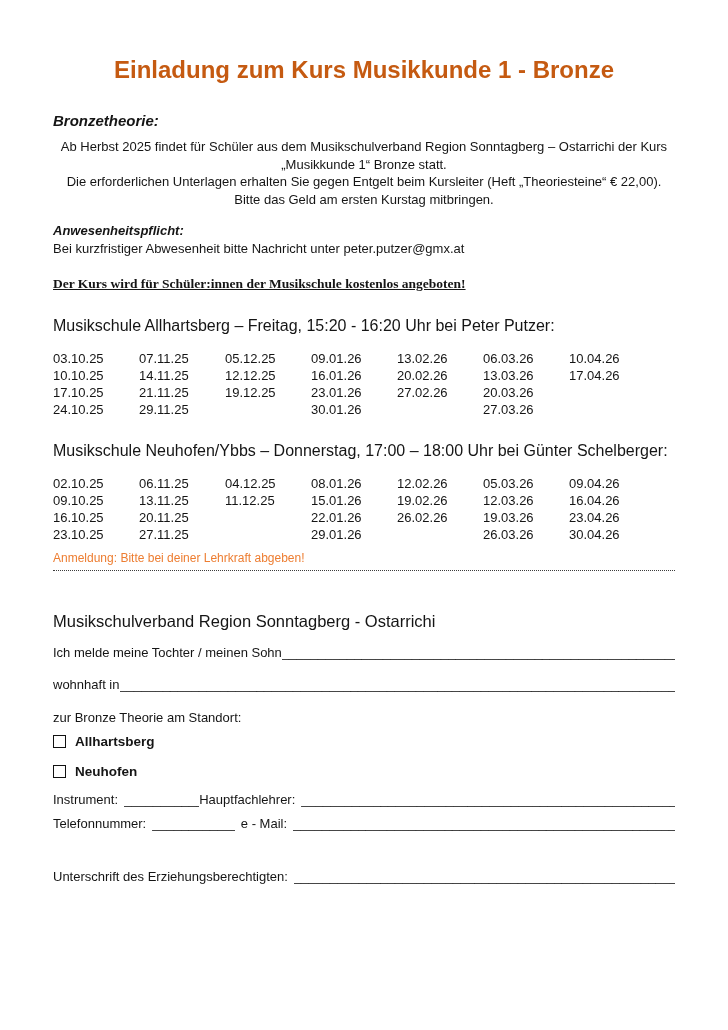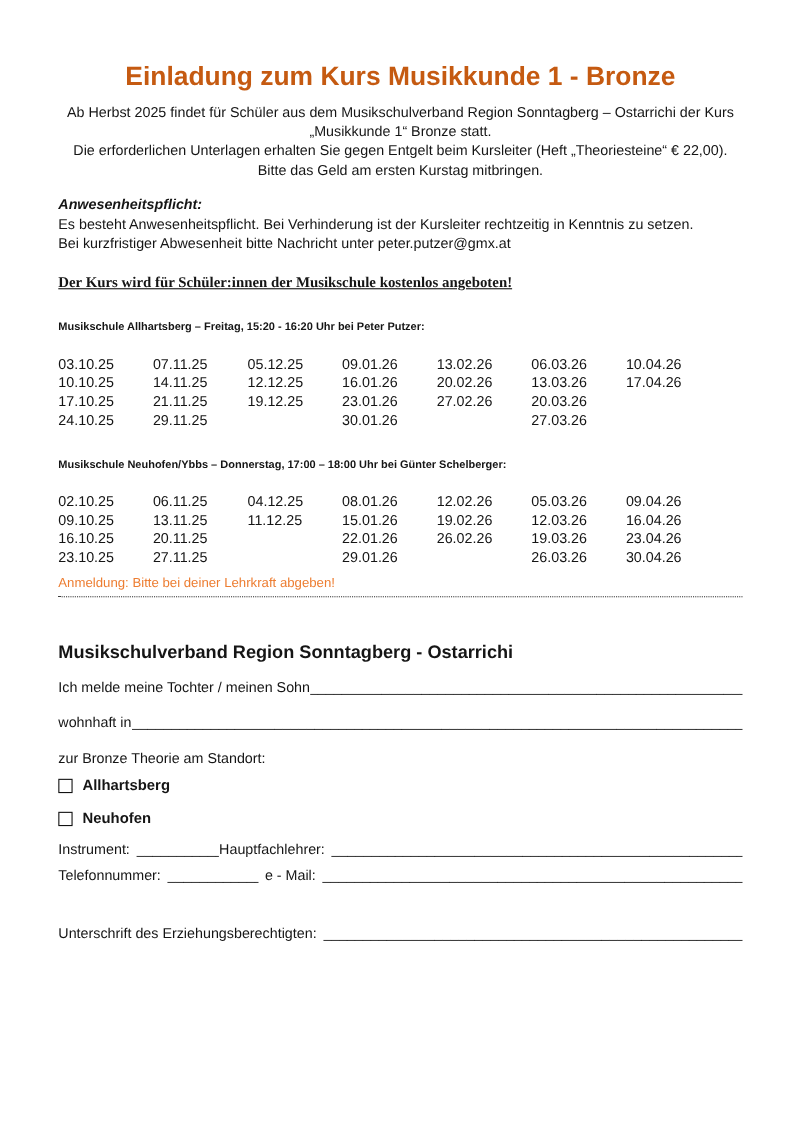--- a/index.html
+++ b/index.html
@@ -49,23 +49,23 @@
     font-size: 13.5px;
     line-height: 17.5px;
     font-weight: bold;
     text-decoration: underline;
     white-space: nowrap;
     font-family: Liberation Serif, serif;
   }
 
   .sched-heading {
     margin-top: 24px;
-    font-size: 10px;
+    font-size: 16px;
     line-height: 18px;
-    font-weight: bold;
+    font-weight: normal;
     white-space: nowrap;
   }
   .date-grid {
     margin-top: 15px;
     display: grid;
     grid-template-columns: repeat(6, 86px) 1fr;
     grid-auto-rows: 17px;
   }
   .date-cell { font-size: 13px; line-height: 17px; white-space: nowrap; }
 
@@ -76,21 +76,21 @@
     color: var(--note-orange, #ED7D31);
     border-bottom: 1px dotted #3c3c3c;
     padding-bottom: 4px;
     white-space: nowrap;
   }
 
   .form-heading {
     margin-top: 40px;
     font-size: 16.5px;
     line-height: 20px;
-    font-weight: bold;
+    font-weight: normal;
     white-space: nowrap;
   }
 
   .form-row {
     display: flex;
     align-items: flex-end;
     font-size: 13px;
     line-height: 20px;
     white-space: nowrap;
   }
@@ -131,30 +131,30 @@
     background: #fff;
   }
 </style>
 </head>
 <body>
 
 <div class="page">
 
   <h1 class="title">Einladung zum Kurs Musikkunde 1 - Bronze</h1>
 
+  <div class="bronze-heading">Bronzetheorie:</div>
   <div class="intro">
     <div class="doc-line">Ab Herbst 2025 findet für Schüler aus dem Musikschulverband Region Sonntagberg – Ostarrichi der Kurs</div>
     <div class="doc-line">„Musikkunde 1“ Bronze statt.</div>
     <div class="doc-line">Die erforderlichen Unterlagen erhalten Sie gegen Entgelt beim Kursleiter (Heft „Theoriesteine“ € 22,00).</div>
     <div class="doc-line">Bitte das Geld am ersten Kurstag mitbringen.</div>
   </div>
 
   <div class="anw-heading">Anwesenheitspflicht:</div>
   <div>
-    <div class="doc-line">Es besteht Anwesenheitspflicht.  Bei Verhinderung ist der Kursleiter rechtzeitig in Kenntnis zu setzen.</div>
     <div class="doc-line">Bei kurzfristiger Abwesenheit bitte Nachricht unter peter.putzer@gmx.at</div>
   </div>
 
   <div class="free-notice">Der Kurs wird für Schüler:innen der Musikschule kostenlos angeboten!</div>
 
   <div class="sched-heading">Musikschule Allhartsberg – Freitag, 15:20 - 16:20 Uhr bei Peter Putzer:</div>
   <div class="date-grid">
       <div class="date-cell">03.10.25</div>
       <div class="date-cell">07.11.25</div>
       <div class="date-cell">05.12.25</div>

